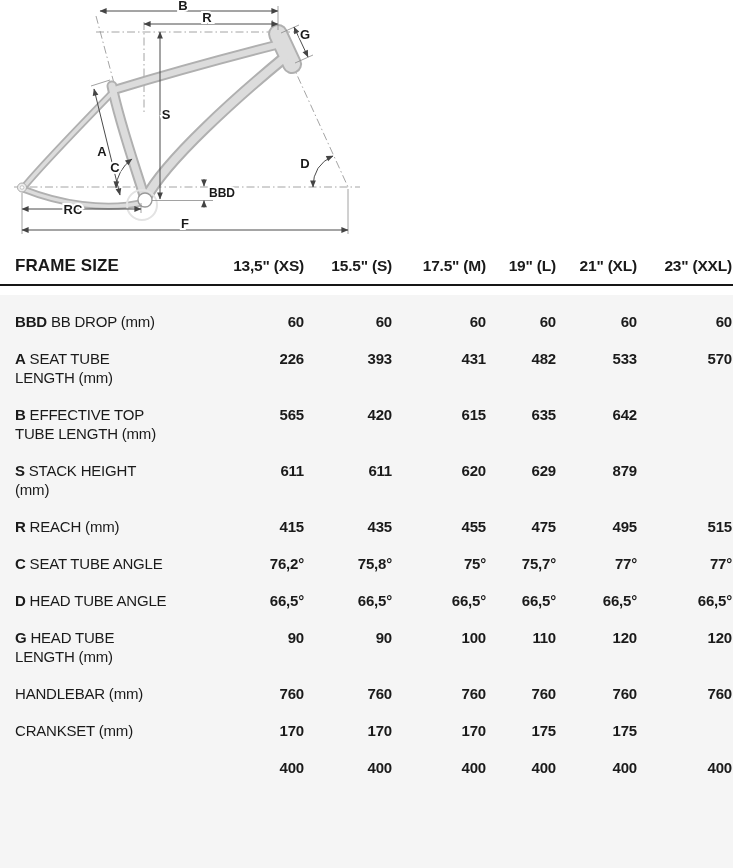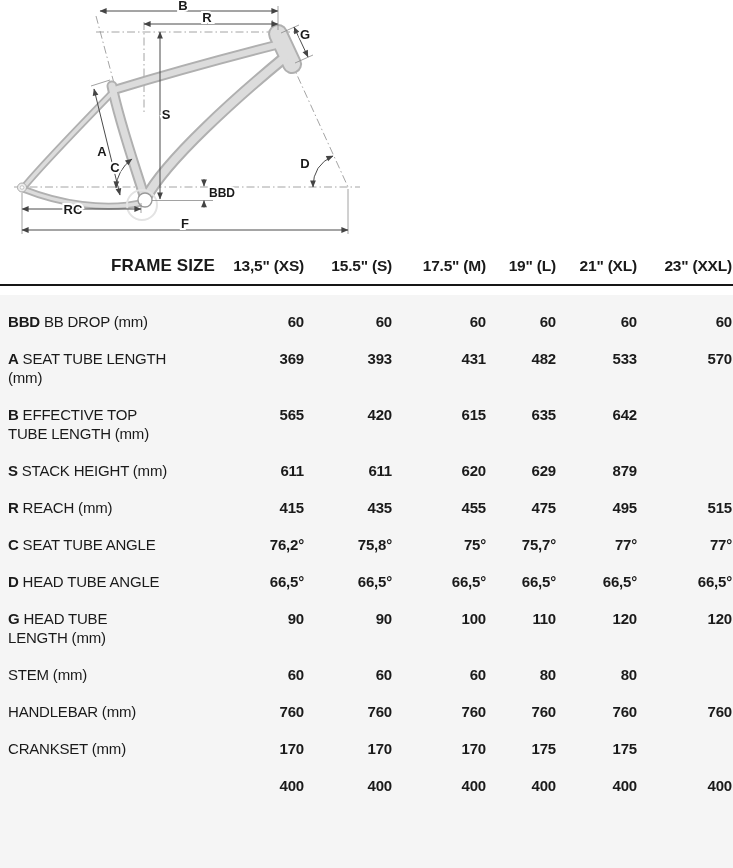--- a/index.html
+++ b/index.html
@@ -24,25 +24,25 @@
   .ext{stroke:#8a8a8a;stroke-width:.8;fill:none;}
   .dim-label{font:700 13px "Liberation Sans","DejaVu Sans",sans-serif;fill:var(--text-color);
              stroke:#fff;stroke-width:4px;paint-order:stroke;text-anchor:middle;}
   .dim-label.small{font-size:12px;text-anchor:start;}
 
   
   table{border-collapse:collapse;table-layout:fixed;width:733px;}
   th,td{vertical-align:top;line-height:19px;letter-spacing:-0.2px;}
   .head-table{border-bottom:2px solid #161616;}
   .head-table th{font-weight:700;font-size:15.5px;text-align:right;padding:16px 1px 9px 0;white-space:nowrap;}
-  .head-table th.frame-size{font-size:17px;text-align:right;padding-left:4px;letter-spacing:.1px;}
+  .head-table th.frame-size{font-size:17px;text-align:left;padding-left:15px;letter-spacing:.1px;}
   .gap{height:9px;background:#fff;flex:0 0 auto;}
   .body-bg{background:var(--table-body-bg);flex:1 1 auto;padding-top:8px;}
   .body-table td{font-size:15px;}
-  .body-table td.label-cell{padding:9px 46px 9px 8px;text-align:left;font-weight:400;}
+  .body-table td.label-cell{padding:9px 46px 9px 15px;text-align:left;font-weight:400;}
   .body-table td.label-cell b{font-weight:700;}
   .body-table td.value-cell{padding:9px 1px 9px 0;text-align:right;font-weight:700;white-space:nowrap;}
 </style>
 </head>
 <body>
 
 <div class="page">
 
   <div class="diagram">
     <svg viewBox="0 0 733 240" width="733" height="240">
@@ -168,21 +168,21 @@
             <td class="label-cell"><b>BBD</b> <span>BB DROP (mm)</span></td>
             <td class="value-cell">60</td>
             <td class="value-cell">60</td>
             <td class="value-cell">60</td>
             <td class="value-cell">60</td>
             <td class="value-cell">60</td>
             <td class="value-cell">60</td>
           </tr>
           <tr>
             <td class="label-cell"><b>A</b> <span>SEAT TUBE LENGTH (mm)</span></td>
-            <td class="value-cell">369</td>
+            <td class="value-cell">226</td>
             <td class="value-cell">393</td>
             <td class="value-cell">431</td>
             <td class="value-cell">482</td>
             <td class="value-cell">533</td>
             <td class="value-cell">570</td>
           </tr>
           <tr>
             <td class="label-cell"><b>B</b> <span>EFFECTIVE TOP TUBE LENGTH (mm)</span></td>
             <td class="value-cell">565</td>
             <td class="value-cell">420</td>
@@ -230,29 +230,20 @@
           <tr>
             <td class="label-cell"><b>G</b> <span>HEAD TUBE LENGTH (mm)</span></td>
             <td class="value-cell">90</td>
             <td class="value-cell">90</td>
             <td class="value-cell">100</td>
             <td class="value-cell">110</td>
             <td class="value-cell">120</td>
             <td class="value-cell">120</td>
           </tr>
           <tr>
-            <td class="label-cell"><span>STEM (mm)</span></td>
-            <td class="value-cell">60</td>
-            <td class="value-cell">60</td>
-            <td class="value-cell">60</td>
-            <td class="value-cell">80</td>
-            <td class="value-cell">80</td>
-            <td class="value-cell"></td>
-          </tr>
-          <tr>
             <td class="label-cell"><span>HANDLEBAR (mm)</span></td>
             <td class="value-cell">760</td>
             <td class="value-cell">760</td>
             <td class="value-cell">760</td>
             <td class="value-cell">760</td>
             <td class="value-cell">760</td>
             <td class="value-cell">760</td>
           </tr>
           <tr>
             <td class="label-cell"><span>CRANKSET (mm)</span></td>

